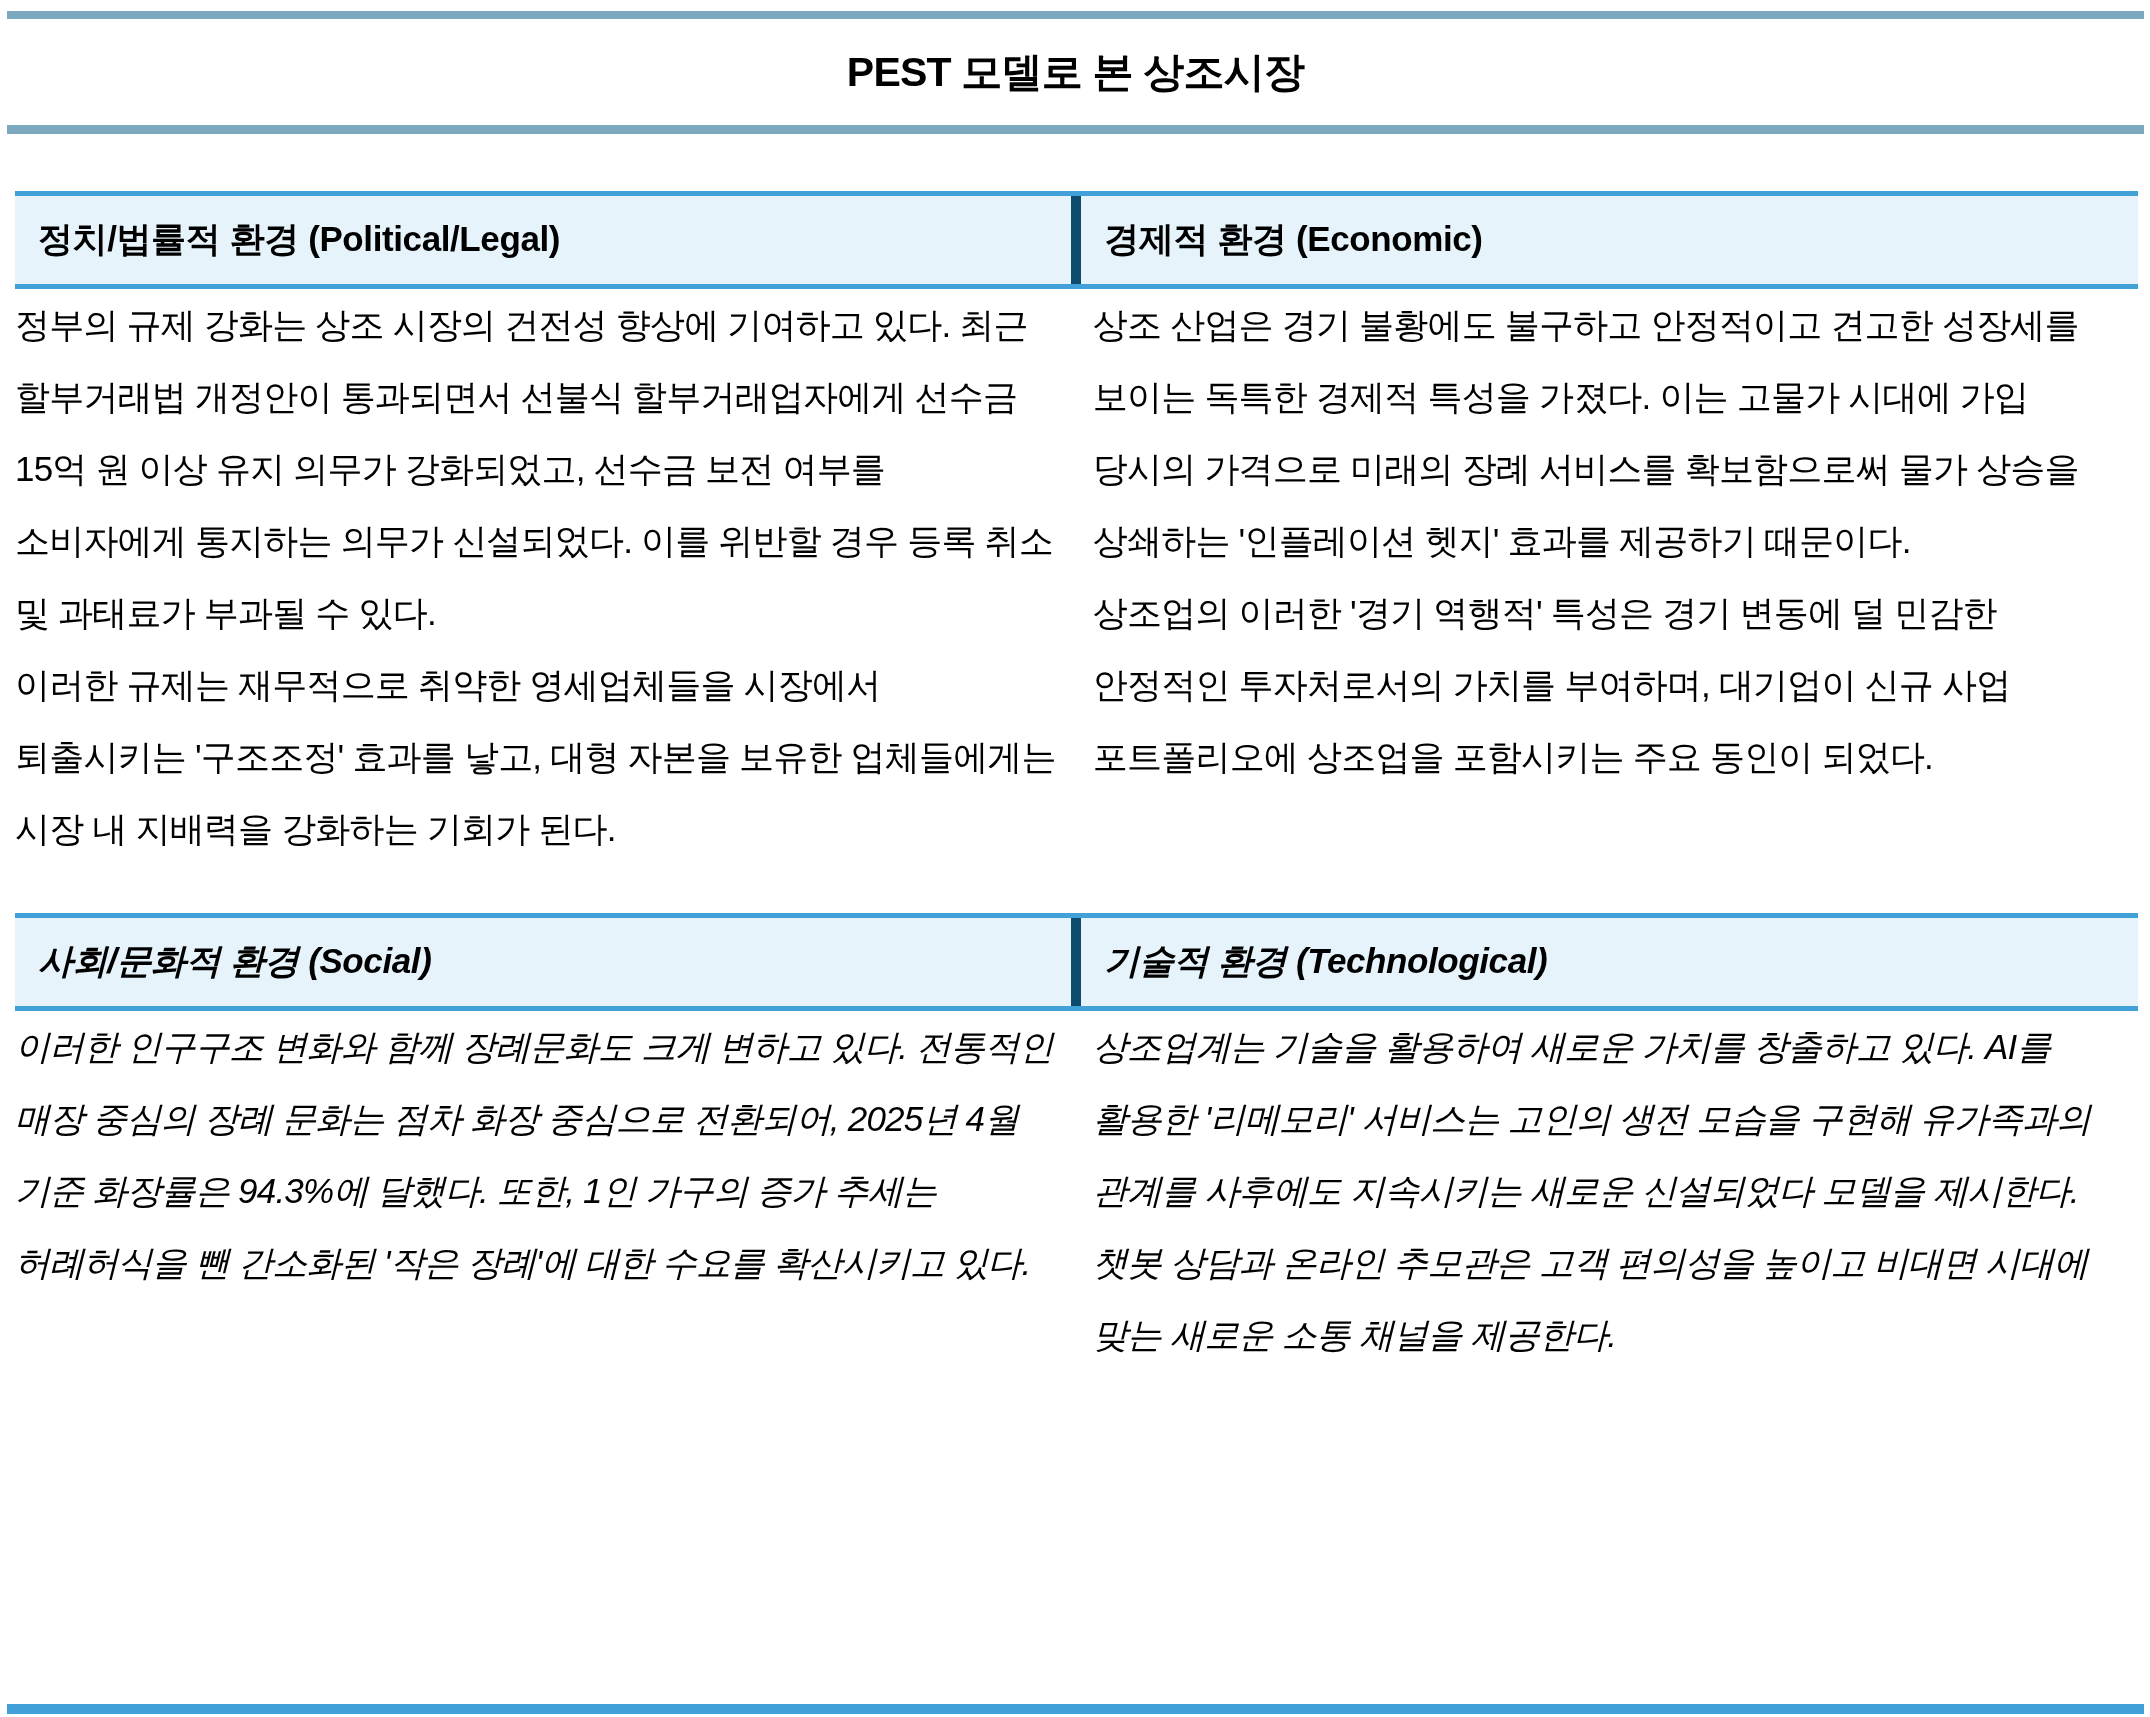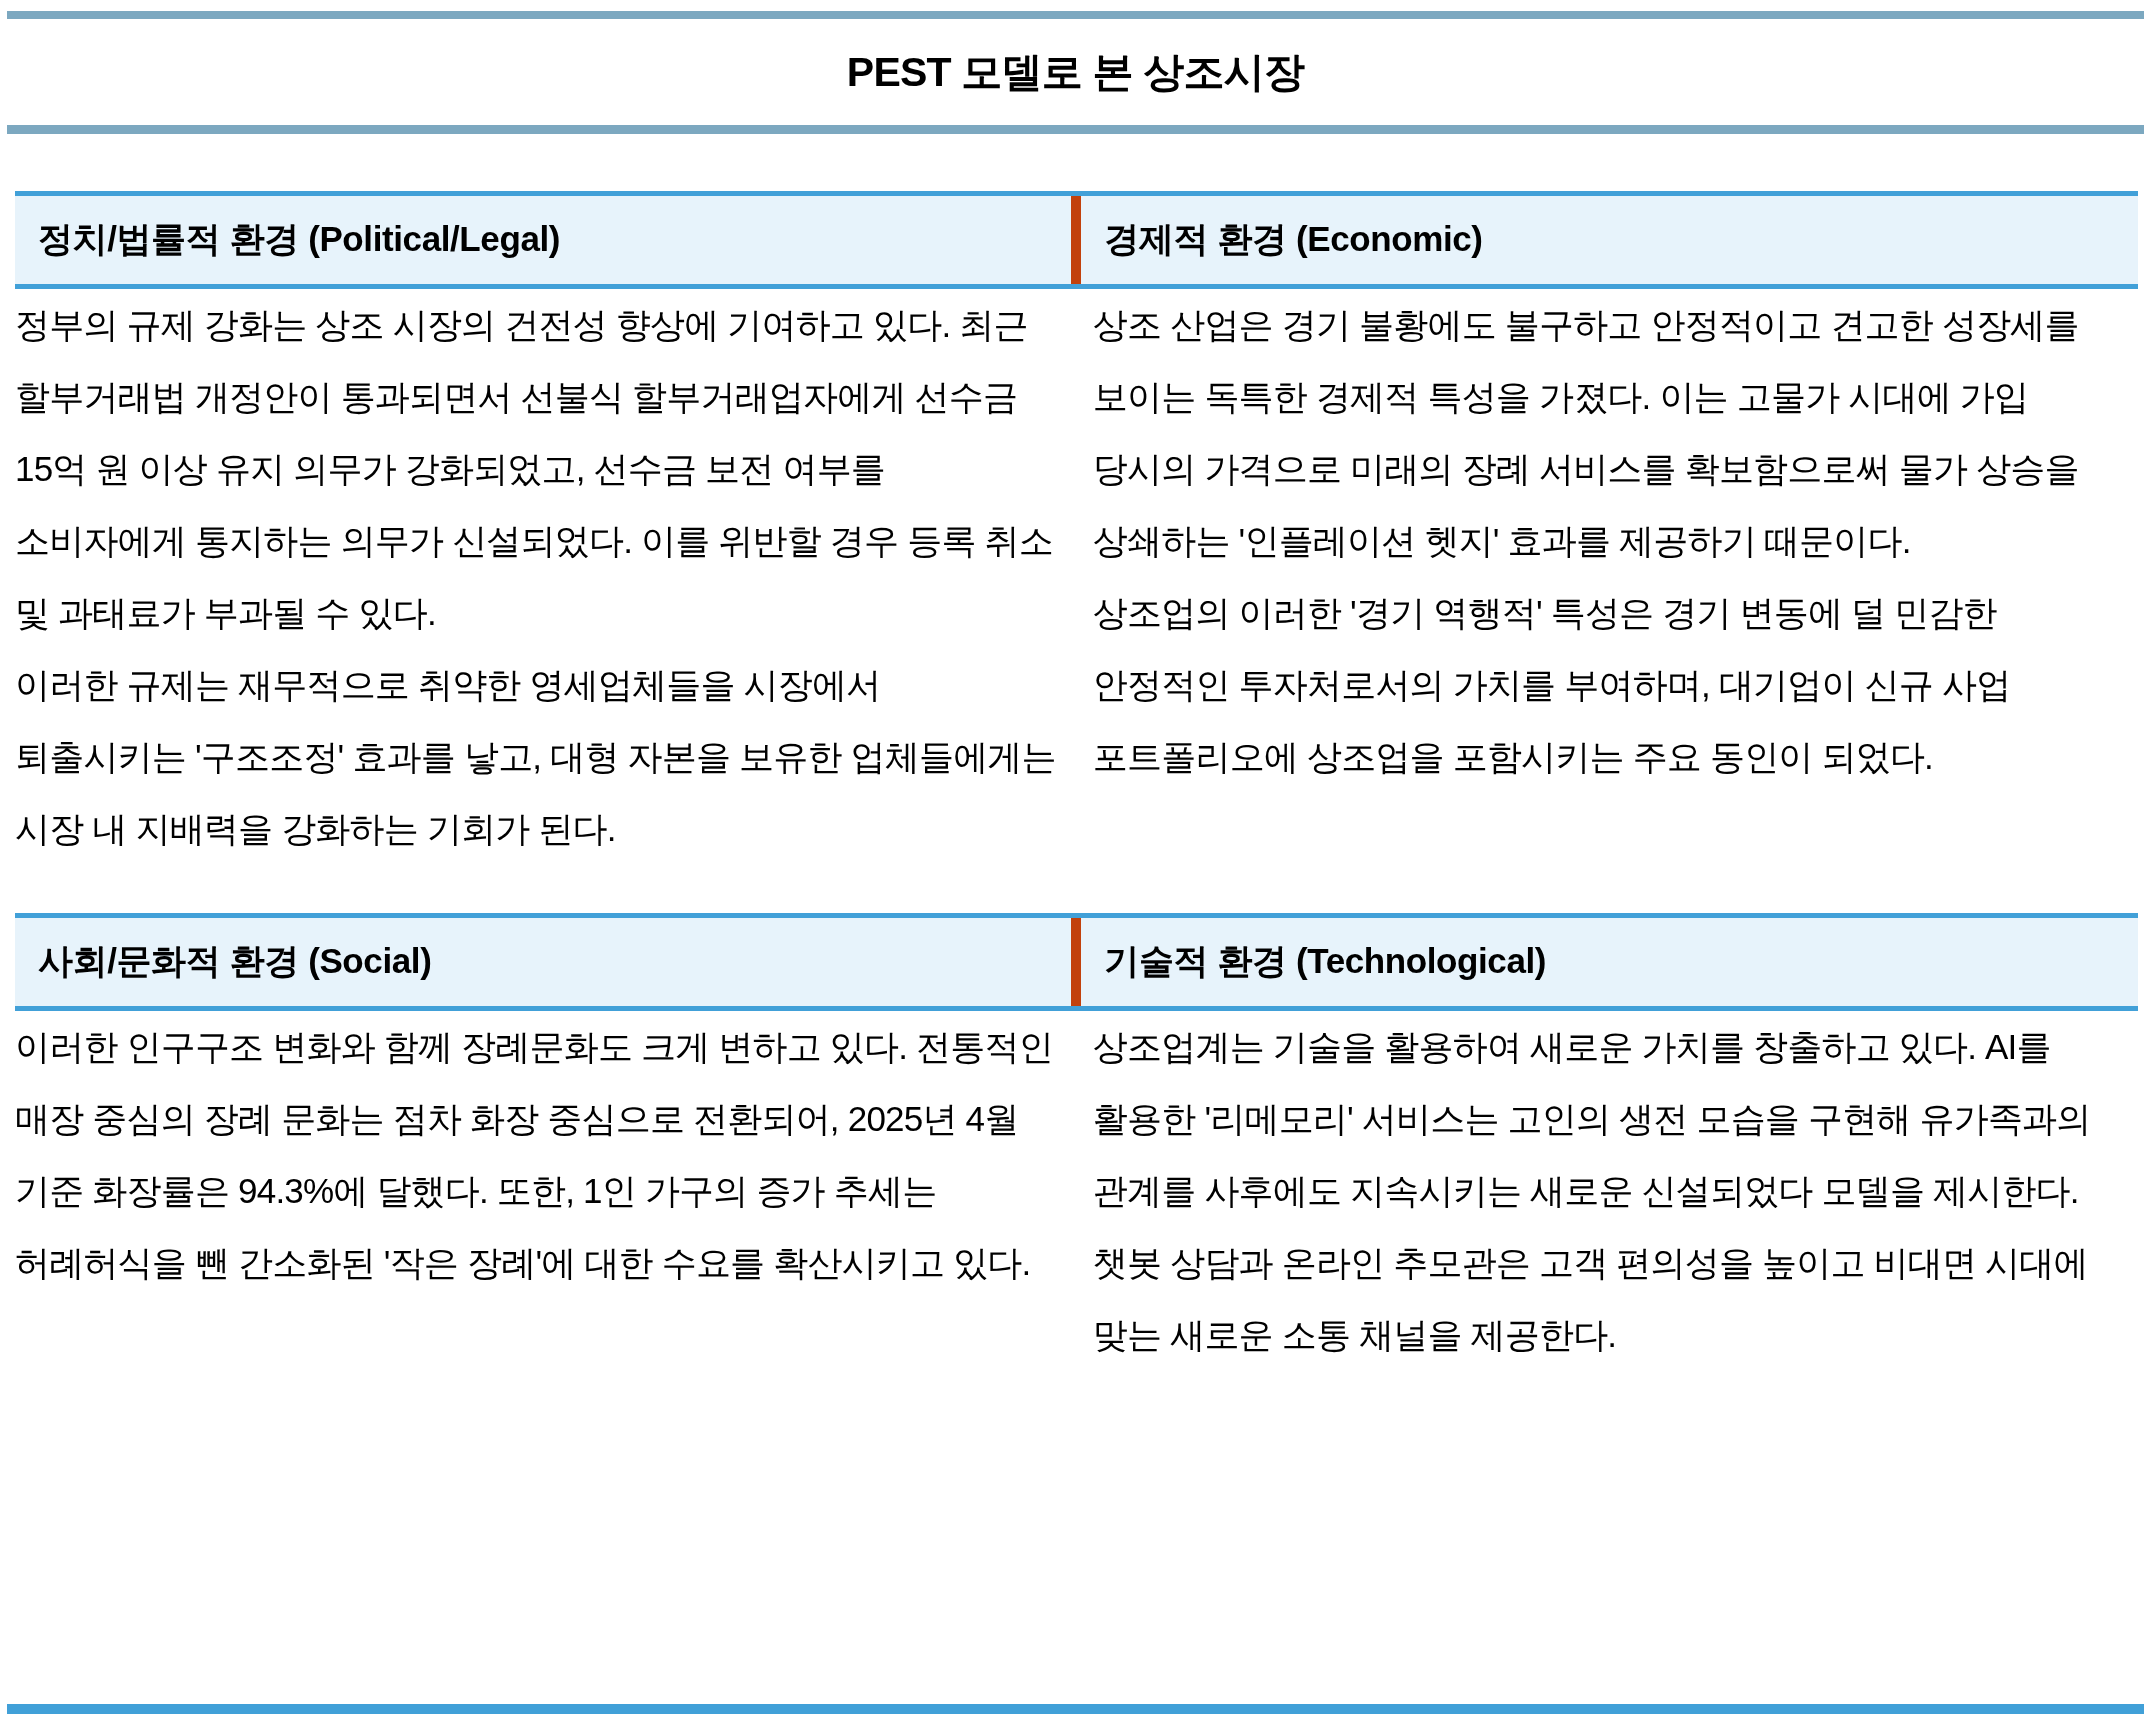--- a/index.html
+++ b/index.html
@@ -27,27 +27,27 @@
   }
   .page-title {
     margin: 0;
     font-size: 41px;
     font-weight: bold;
     letter-spacing: -0.8px;
   }
   .content {
     margin: 57px 13.3px 0 15px;
   }
-  .section-2 { margin-top: 48px; }
+  .section-2 { margin-top: 48px; font-style: italic; }
   .head-row {
     display: flex;
     gap: 10px;
     border-top: 5.8px solid var(--accent-blue, #41A0D8);
     border-bottom: 5.8px solid var(--accent-blue, #41A0D8);
-    background: #c2410c;
+    background: #0c4a6e;
   }
   .head-cell {
     flex: 1 1 0;
     box-sizing: border-box;
     height: 88px;
     background: var(--header-bg, #E7F3FB);
     display: flex;
     align-items: center;
     padding-left: 23px;
     font-size: 35px;

